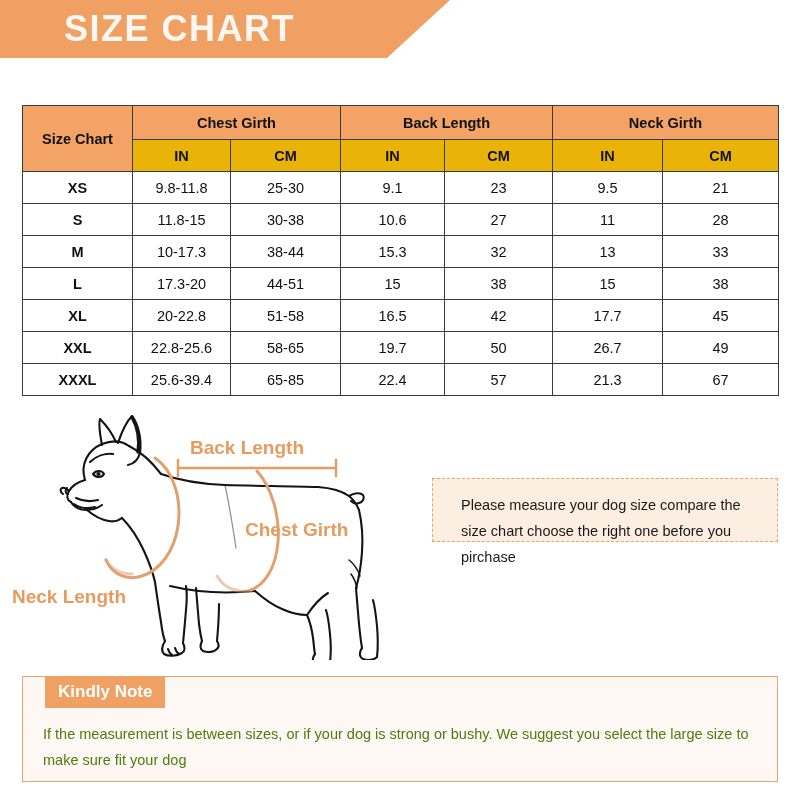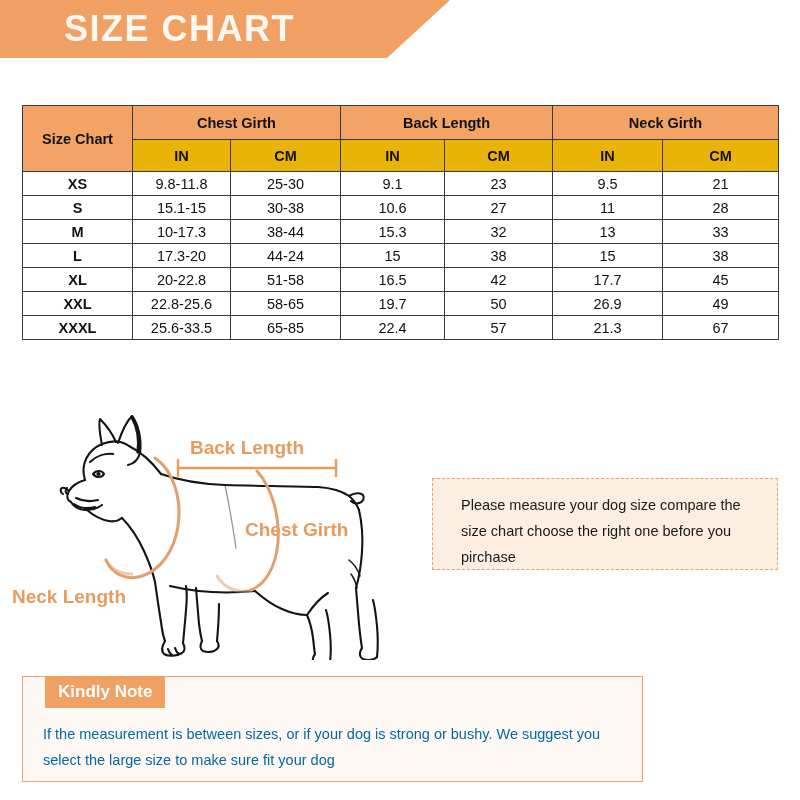--- a/index.html
+++ b/index.html
@@ -75,21 +75,21 @@
     background: #eab308;
     font-weight: bold;
     font-size: 14.5px;
     height: 31px;
   }
   td.size-cell {
     font-weight: bold;
     font-size: 15px;
     background: #ffffff;
   }
-  tbody tr { height: 24px; }
+  tbody tr { height: 32px; }
   tbody td { background: #ffffff; }
 
   
   .dog-area {
     position: absolute;
     left: 10px;
     top: 408px;
     width: 420px;
     height: 252px;
   }
@@ -105,41 +105,41 @@
   .lbl-back   { left: 190px; top: 437px; }
   .lbl-chest  { left: 245px; top: 519px; }
   .lbl-neck   { left: 12px;  top: 586px; }
 
   
   .tip-box {
     position: absolute;
     left: 432px;
     top: 478px;
     width: 346px;
-    height: 92px;
+    height: 64px;
     background: #fdeee2;
     border: 1.6px dashed #e8a46a;
     box-sizing: border-box;
   }
   .tip-text {
     position: absolute;
     left: 28px;
     top: 13px;
     right: 20px;
     font-size: 14.5px;
     line-height: 26px;
     color: #1a1a1a;
   }
 
   
   .note-box {
     position: absolute;
     left: 22px;
     top: 676px;
-    width: 621px;
+    width: 756px;
     height: 106px;
     background: #fdf8f4;
     border: 1.6px solid #e8a46a;
     box-sizing: border-box;
   }
   .note-tag {
     position: absolute;
     left: 22px;
     top: -1px;
     height: 32px;
@@ -151,21 +151,21 @@
     font-size: 17px;
     white-space: nowrap;
   }
   .note-text {
     position: absolute;
     left: 20px;
     top: 44px;
     right: 22px;
     font-size: 14.5px;
     line-height: 26px;
-    color: #0369a1;
+    color: #4d7c0f;
   }
 </style>
 </head>
 <body>
 
 <div class="banner"></div>
 <div class="banner-title">SIZE CHART</div>
 
 <div class="table-wrap">
   <table class="size-table">
@@ -199,66 +199,66 @@
         <td class="size-cell">XS</td>
         <td>9.8-11.8</td>
         <td>25-30</td>
         <td>9.1</td>
         <td>23</td>
         <td>9.5</td>
         <td>21</td>
       </tr>
       <tr>
         <td class="size-cell">S</td>
-        <td>15.1-15</td>
+        <td>11.8-15</td>
         <td>30-38</td>
         <td>10.6</td>
         <td>27</td>
         <td>11</td>
         <td>28</td>
       </tr>
       <tr>
         <td class="size-cell">M</td>
         <td>10-17.3</td>
         <td>38-44</td>
         <td>15.3</td>
         <td>32</td>
         <td>13</td>
         <td>33</td>
       </tr>
       <tr>
         <td class="size-cell">L</td>
         <td>17.3-20</td>
-        <td>44-24</td>
+        <td>44-51</td>
         <td>15</td>
         <td>38</td>
         <td>15</td>
         <td>38</td>
       </tr>
       <tr>
         <td class="size-cell">XL</td>
         <td>20-22.8</td>
         <td>51-58</td>
         <td>16.5</td>
         <td>42</td>
         <td>17.7</td>
         <td>45</td>
       </tr>
       <tr>
         <td class="size-cell">XXL</td>
         <td>22.8-25.6</td>
         <td>58-65</td>
         <td>19.7</td>
         <td>50</td>
-        <td>26.9</td>
+        <td>26.7</td>
         <td>49</td>
       </tr>
       <tr>
         <td class="size-cell">XXXL</td>
-        <td>25.6-33.5</td>
+        <td>25.6-39.4</td>
         <td>65-85</td>
         <td>22.4</td>
         <td>57</td>
         <td>21.3</td>
         <td>67</td>
       </tr>
     </tbody>
   </table>
 </div>
 

